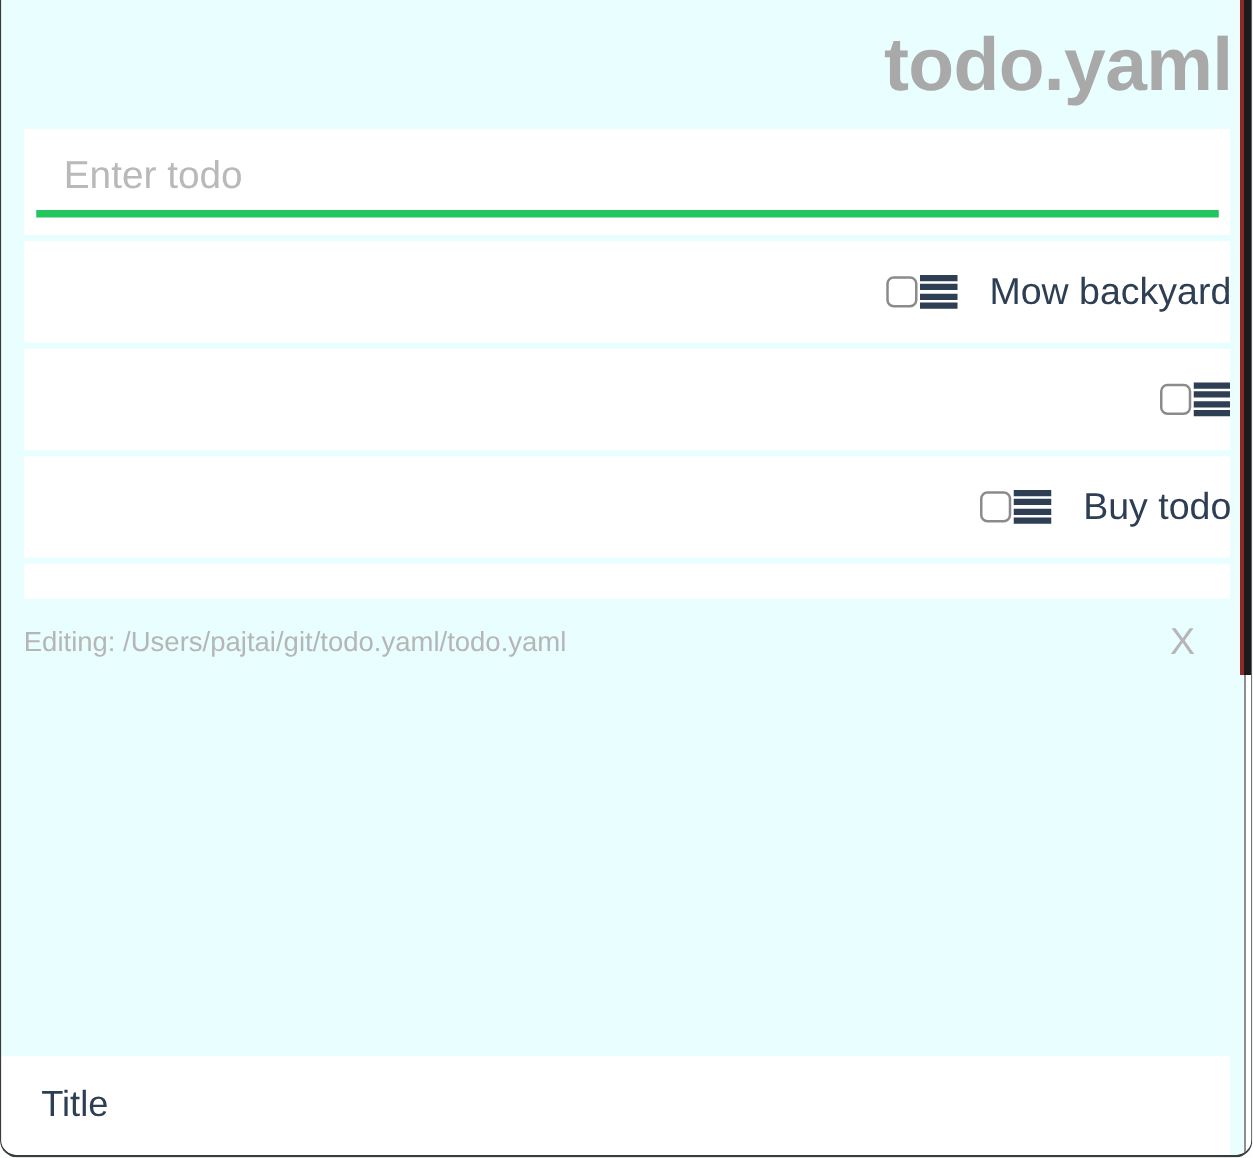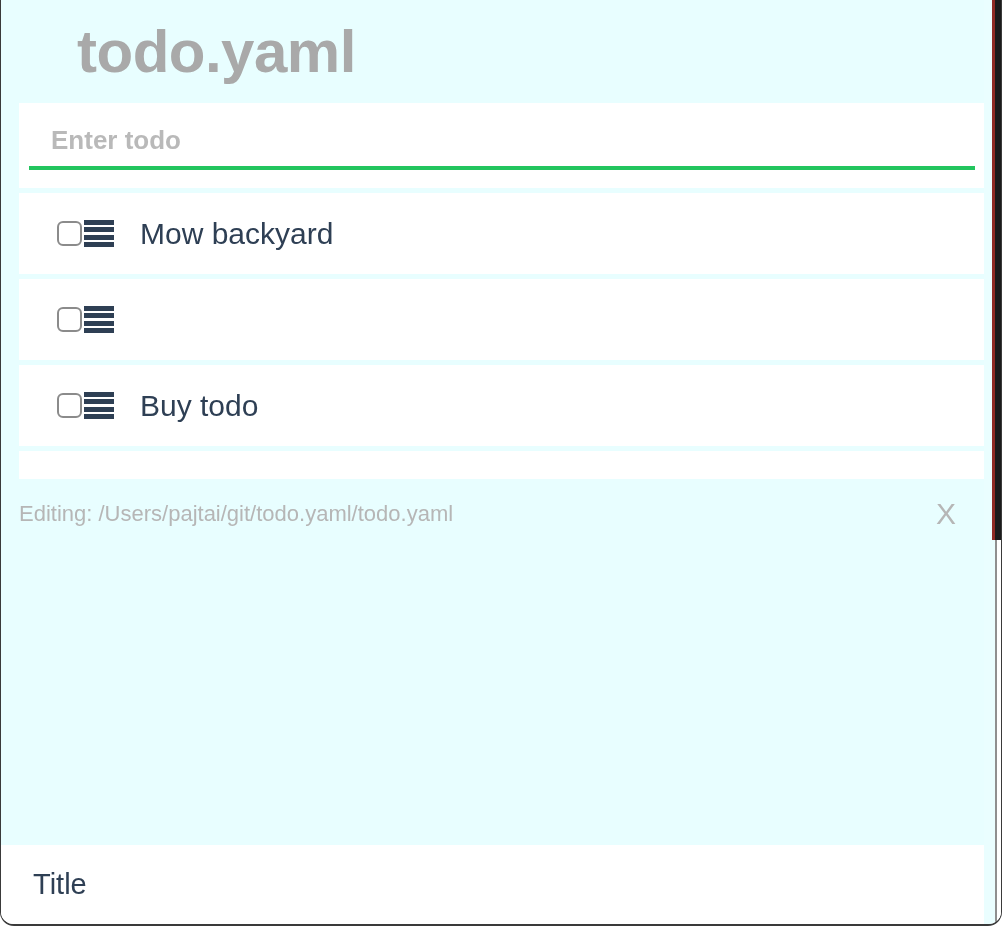--- a/index.html
+++ b/index.html
@@ -72,62 +72,63 @@
     padding: 14px 0 0 76px;
   }
   #page-title {
     font-size: 60px;
     font-weight: bold;
     color: #a9a9a9;
     letter-spacing: -0.5px;
     line-height: 1.25;
     margin: 0;
     white-space: nowrap;
+    text-align: right;
   }
 
   
   .card {
     background: #ffffff;
     margin: 0 0 0 18px;
     width: 966px;
     box-sizing: border-box;
   }
 
   
   #input-card {
     height: 85px;
     padding: 0 10px;
     display: flex;
     align-items: center;
   }
   #todo-input {
     width: 100%;
     border: none;
-    border-bottom: 4px solid #22c55e;
+    border-bottom: 6px solid #22c55e;
     outline: none;
     background: transparent;
     font-family: "Liberation Sans", sans-serif;
-    font-size: 26px;
+    font-size: 31px;
     color: #3a4a5c;
     padding: 4px 0 10px 22px;
     box-sizing: border-box;
-    font-weight: bold;
   }
   #todo-input::placeholder {
     color: #b9b9b9;
   }
 
   .card-gap { height: 5px; }
 
   
   .todo-row {
     height: 81px;
     display: flex;
     align-items: center;
     padding-left: 38px;
+    justify-content: flex-end;
   }
   .row-sep { height: 5px; }
 
   .todo-checkbox {
     appearance: none;
     -webkit-appearance: none;
     width: 25px;
     height: 25px;
     min-width: 25px;
     box-sizing: border-box;

